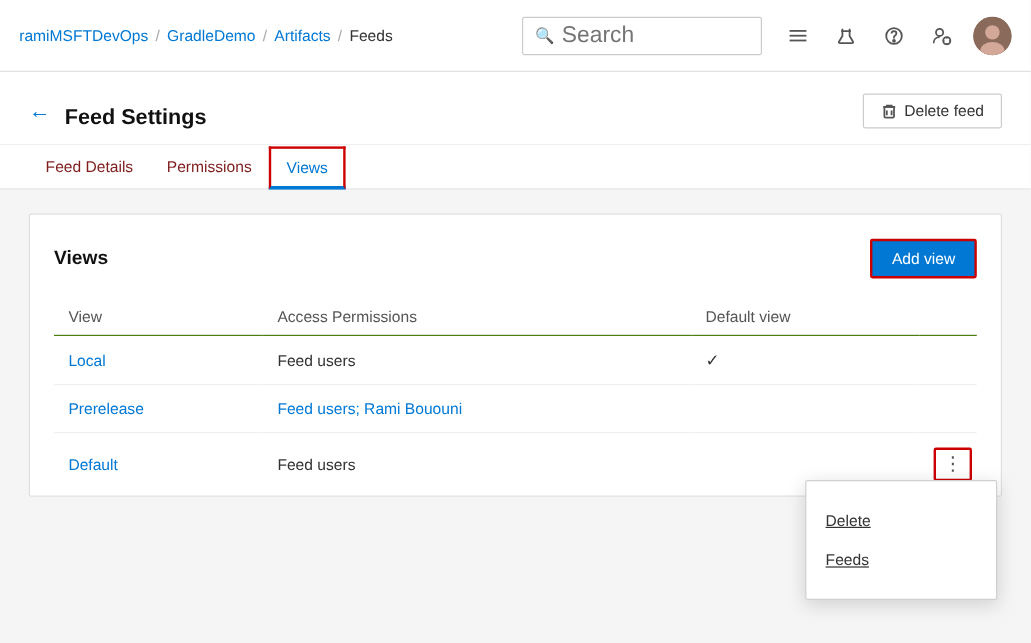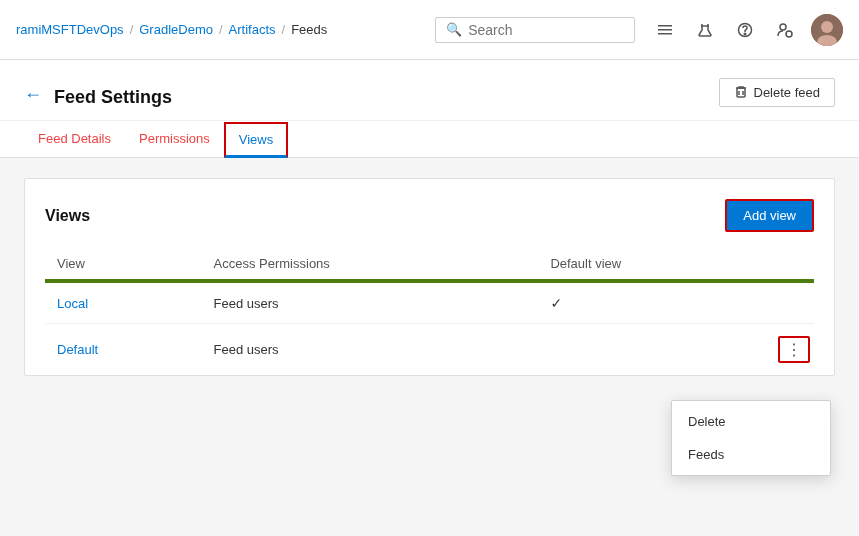--- a/index.html
+++ b/index.html
@@ -14,50 +14,50 @@
     }
     .breadcrumb { display: flex; align-items: center; gap: 6px; flex: 1; }
     .breadcrumb-item { color: #0078d4; font-size: 13px; cursor: pointer; }
     .breadcrumb-item:last-child { color: #333; cursor: default; }
     .breadcrumb-sep { color: #aaa; font-size: 13px; }
 
     .search-box {
       display: flex; align-items: center; border: 1px solid #ccc;
       border-radius: 2px; padding: 4px 10px; gap: 6px; width: 200px; background: #fff;
     }
-    .search-box input { border: none; outline: none; font-size: 14px; width: 100%; color: #333; }
+    .search-box input { border: none; outline: none; font-size: 19px; width: 100%; color: #333; }
     .search-icon { color: #666; font-size: 13px; }
 
     .nav-icons { display: flex; align-items: center; gap: 12px; margin-left: 8px; }
     .nav-icon { width: 28px; height: 28px; display: flex; align-items: center; justify-content: center; cursor: pointer; color: #555; font-size: 16px; border-radius: 2px; }
     .avatar { width: 32px; height: 32px; border-radius: 50%; background: #8a6a5a; display: flex; align-items: center; justify-content: center; color: white; font-size: 12px; cursor: pointer; overflow: hidden; }
 
     
     .page-header {
       display: flex; align-items: center; justify-content: space-between;
       background: #fff; padding: 16px 24px 12px 24px;
       border-bottom: 1px solid #f0f0f0;
     }
     .page-title-row { display: flex; align-items: center; gap: 12px; }
     .back-arrow { color: #0078d4; font-size: 18px; cursor: pointer; }
     .page-title { font-size: 18px; font-weight: 600; color: #111; margin-top: 11px; }
 
     .delete-feed-btn {
-      display: flex; align-items: flex-start; gap: 6px;
+      display: flex; align-items: flex-end; gap: 6px;
       border: 1px solid #ccc; background: #fff; padding: 6px 14px;
       border-radius: 2px; cursor: pointer; font-size: 13px; color: #333;
     }
 
     
     .tabs-row {
       display: flex; align-items: flex-end; background: #fff;
       padding: 0 24px; border-bottom: 1px solid #e0e0e0; gap: 0;
     }
     .tab {
-      padding: 10px 14px; font-size: 13px; cursor: pointer; color: #ef4444;
+      padding: 10px 14px; font-size: 13px; cursor: pointer; color: #7f1d1d;
       border-bottom: 2px solid transparent; margin-bottom: -1px; white-space: nowrap;
     }
     .tab.active {
       color: #0078d4; border-bottom: 2px solid #0078d4;
       border: 1px solid #cc0000; border-bottom: 2px solid #0078d4;
       font-weight: 500;
     }
     .tab.active { border: 2px solid #cc0000; border-bottom: 3px solid #0078d4; padding: 8px 13px; }
 
     
@@ -74,42 +74,42 @@
 
     .add-view-btn {
       background: #0078d4; color: #fff; border: 2px solid #cc0000;
       padding: 7px 16px; border-radius: 2px; cursor: pointer; font-size: 13px; font-weight: 500; margin-left: 20px;
     }
 
     
     .views-table { width: 100%; border-collapse: collapse; }
     .views-table th {
       text-align: left; font-weight: 400; color: #555; font-size: 13px;
-      padding: 8px 12px; border-bottom: 4px solid #4d7c0f;
+      padding: 8px 12px; border-bottom: 1px solid #4d7c0f;
     }
     .views-table td {
       padding: 12px 12px; font-size: 13px; color: #333;
       border-bottom: 1px solid #f0f0f0; vertical-align: middle;
     }
     .views-table tr:last-child td { border-bottom: none; }
     .views-table td.view-name { color: #0078d4; }
     .views-table td.access-link { color: #0078d4; }
     .checkmark { color: #333; font-size: 14px; }
 
     .more-btn {
       background: none; border: 2px solid #cc0000; border-radius: 2px;
       padding: 2px 6px; cursor: pointer; font-size: 16px; color: #555; float: right;
     }
 
     
     .context-menu {
       position: absolute; right: 28px; top: 400px;
       background: #fff; border: 1px solid #d0d0d0;
       border-radius: 2px; box-shadow: 0 4px 16px rgba(0,0,0,0.15);
-      z-index: 100; min-width: 160px; padding: 4px 0;
+      z-index: 100; min-width: 160px; padding: 16px 0; text-decoration: underline;
     }
     .context-menu-item {
       padding: 9px 16px; font-size: 13px; color: #333; cursor: pointer;
     }
 
     .relative-wrapper { position: relative; }
   </style>
 </head>
 <body>
 
@@ -212,20 +212,26 @@
           </tr>
         </thead>
         <tbody>
           <tr>
             <td class="view-name">Local</td>
             <td>Feed users</td>
             <td><span class="checkmark">✓</span></td>
             <td></td>
           </tr>
           <tr>
+            <td class="view-name">Prerelease</td>
+            <td class="access-link">Feed users; Rami Bououni</td>
+            <td></td>
+            <td></td>
+          </tr>
+          <tr>
             <td class="view-name">Default</td>
             <td>Feed users</td>
             <td></td>
             <td style="text-align:right; padding-right:4px;">
               <button class="more-btn">⋮</button>
             </td>
           </tr>
         </tbody>
       </table>
     </div>

